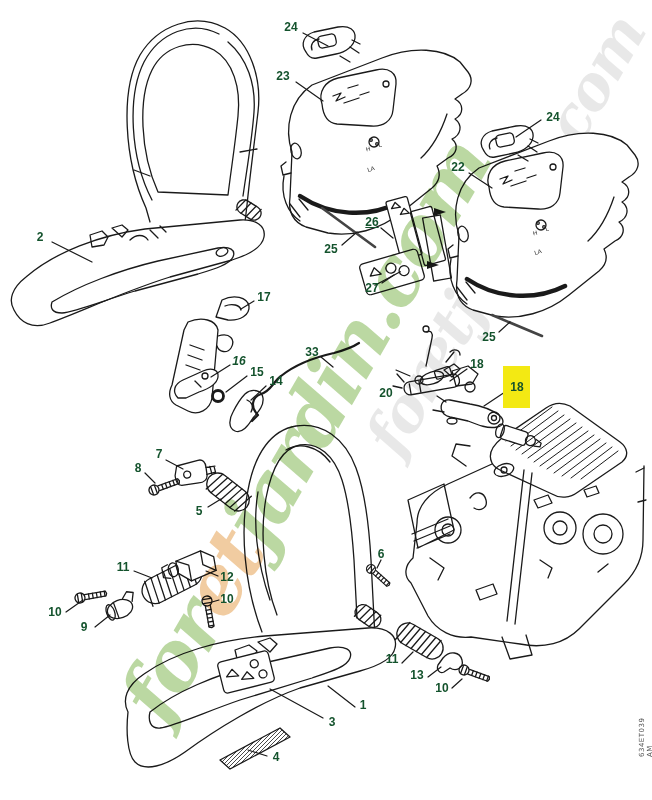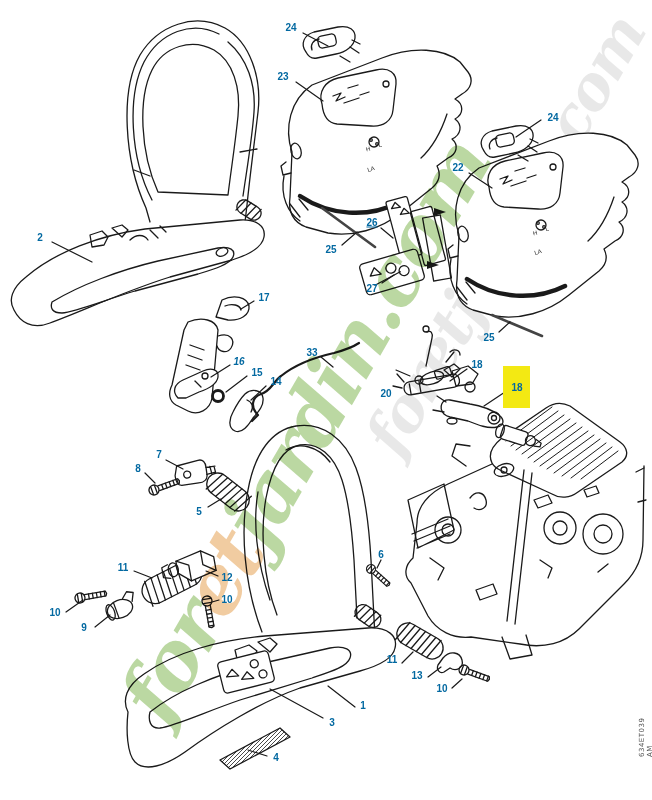--- a/index.html
+++ b/index.html
@@ -7,21 +7,21 @@
          font-family:"Liberation Sans",sans-serif;}
   .stage svg{position:absolute;left:0;top:0;z-index:2;}
   svg *{stroke:#1a1a1a;fill:none;stroke-width:1.3;stroke-linecap:round;stroke-linejoin:round;}
   .wm{position:absolute;white-space:nowrap;pointer-events:none;
       font-family:"DejaVu Serif",serif;font-style:italic;font-weight:bold;}
   .wm-ghost{left:505px;top:235px;z-index:1;font-size:60px;letter-spacing:-2px;
             color:rgba(0,0,0,0.09);transform:translate(-50%,-50%) rotate(-60deg);}
   .wm-green{left:305px;top:430px;z-index:3;font-size:80px;letter-spacing:-3px;opacity:.55;
             mix-blend-mode:multiply;transform:translate(-50%,-50%) rotate(-60deg);}
   .callout{position:absolute;z-index:6;transform:translate(-50%,-50%);
-           font-weight:bold;font-size:10px;color:#0369a1;}
+           font-weight:bold;font-size:12px;color:#14532d;}
   .hl-box{position:absolute;z-index:5;background:#f3e913;}
   .marking{position:absolute;z-index:4;font-size:6px;color:#1a1a1a;
            transform:translate(-50%,-50%) rotate(-15deg);}
   .code{position:absolute;left:638px;top:757px;z-index:6;transform-origin:0 0;
         transform:rotate(-90deg);font-size:7px;color:#555;letter-spacing:.5px;
         font-family:"DejaVu Sans",sans-serif;}
 </style>
 </head>
 <body>
 

